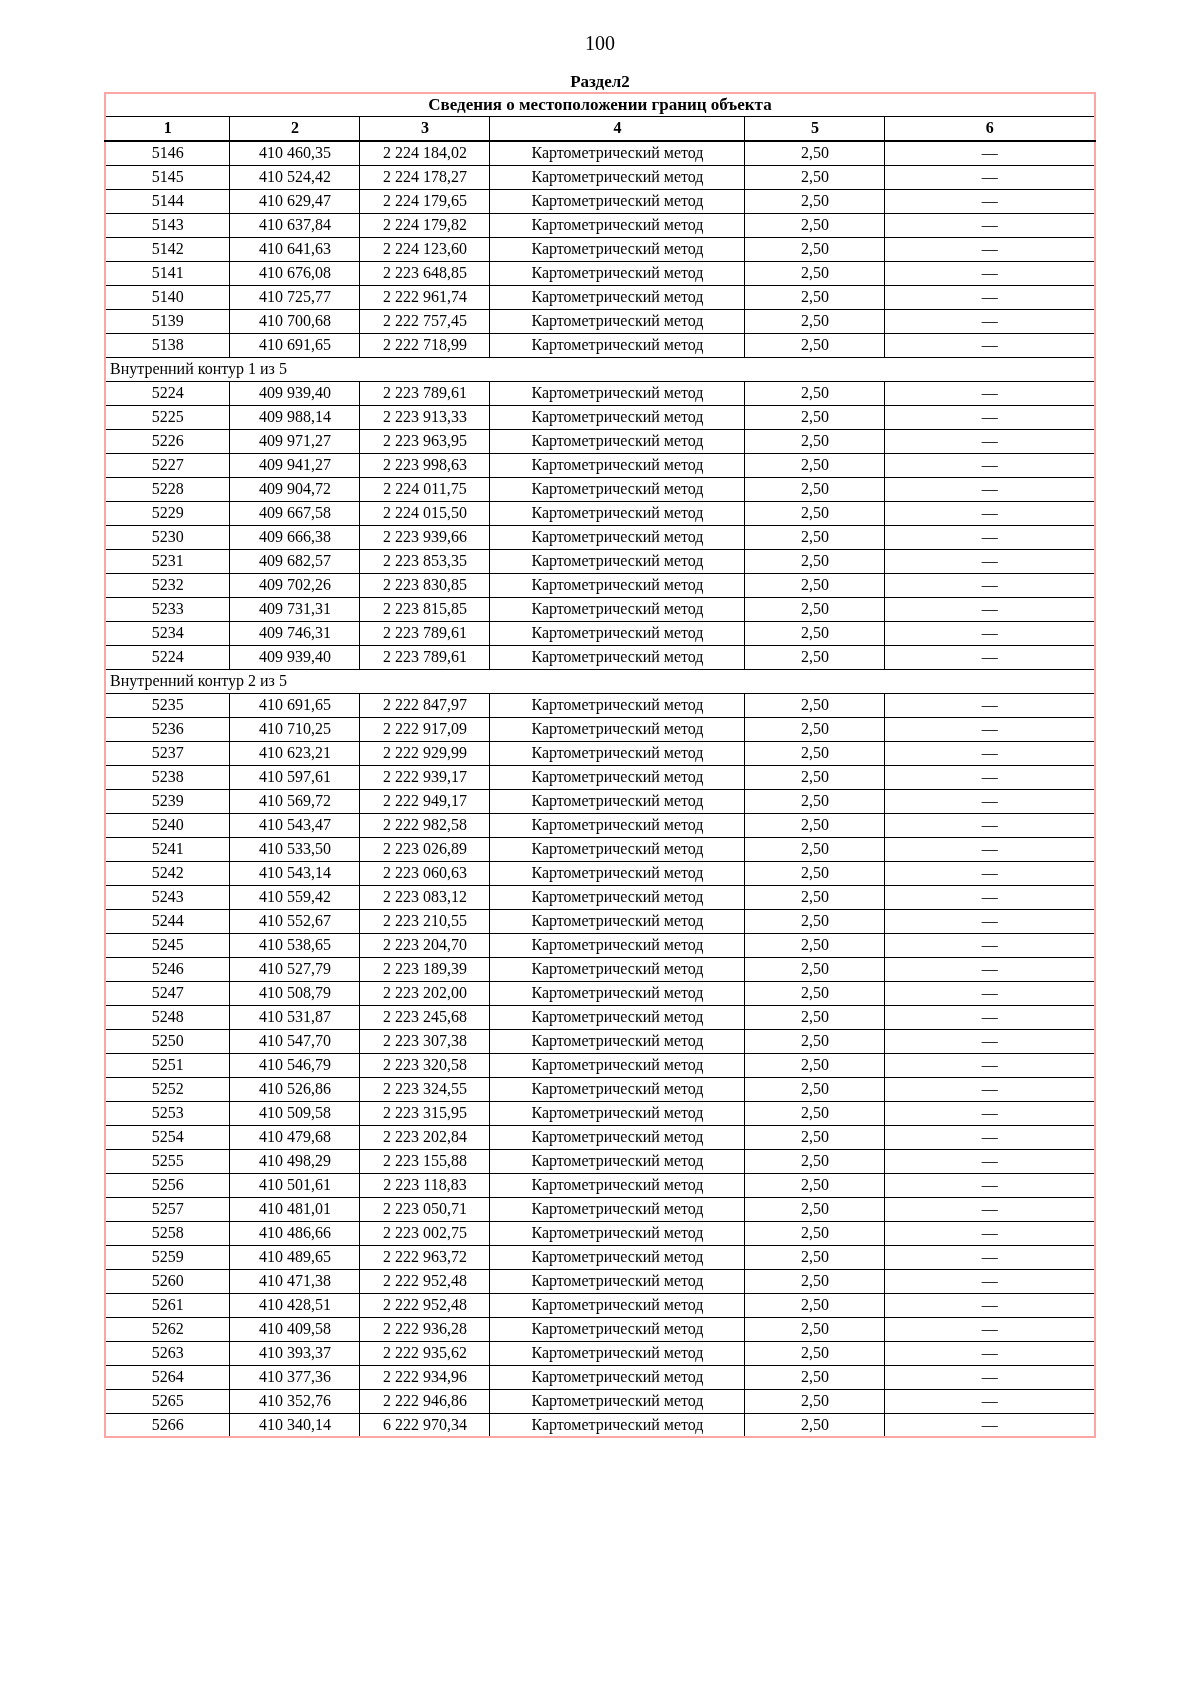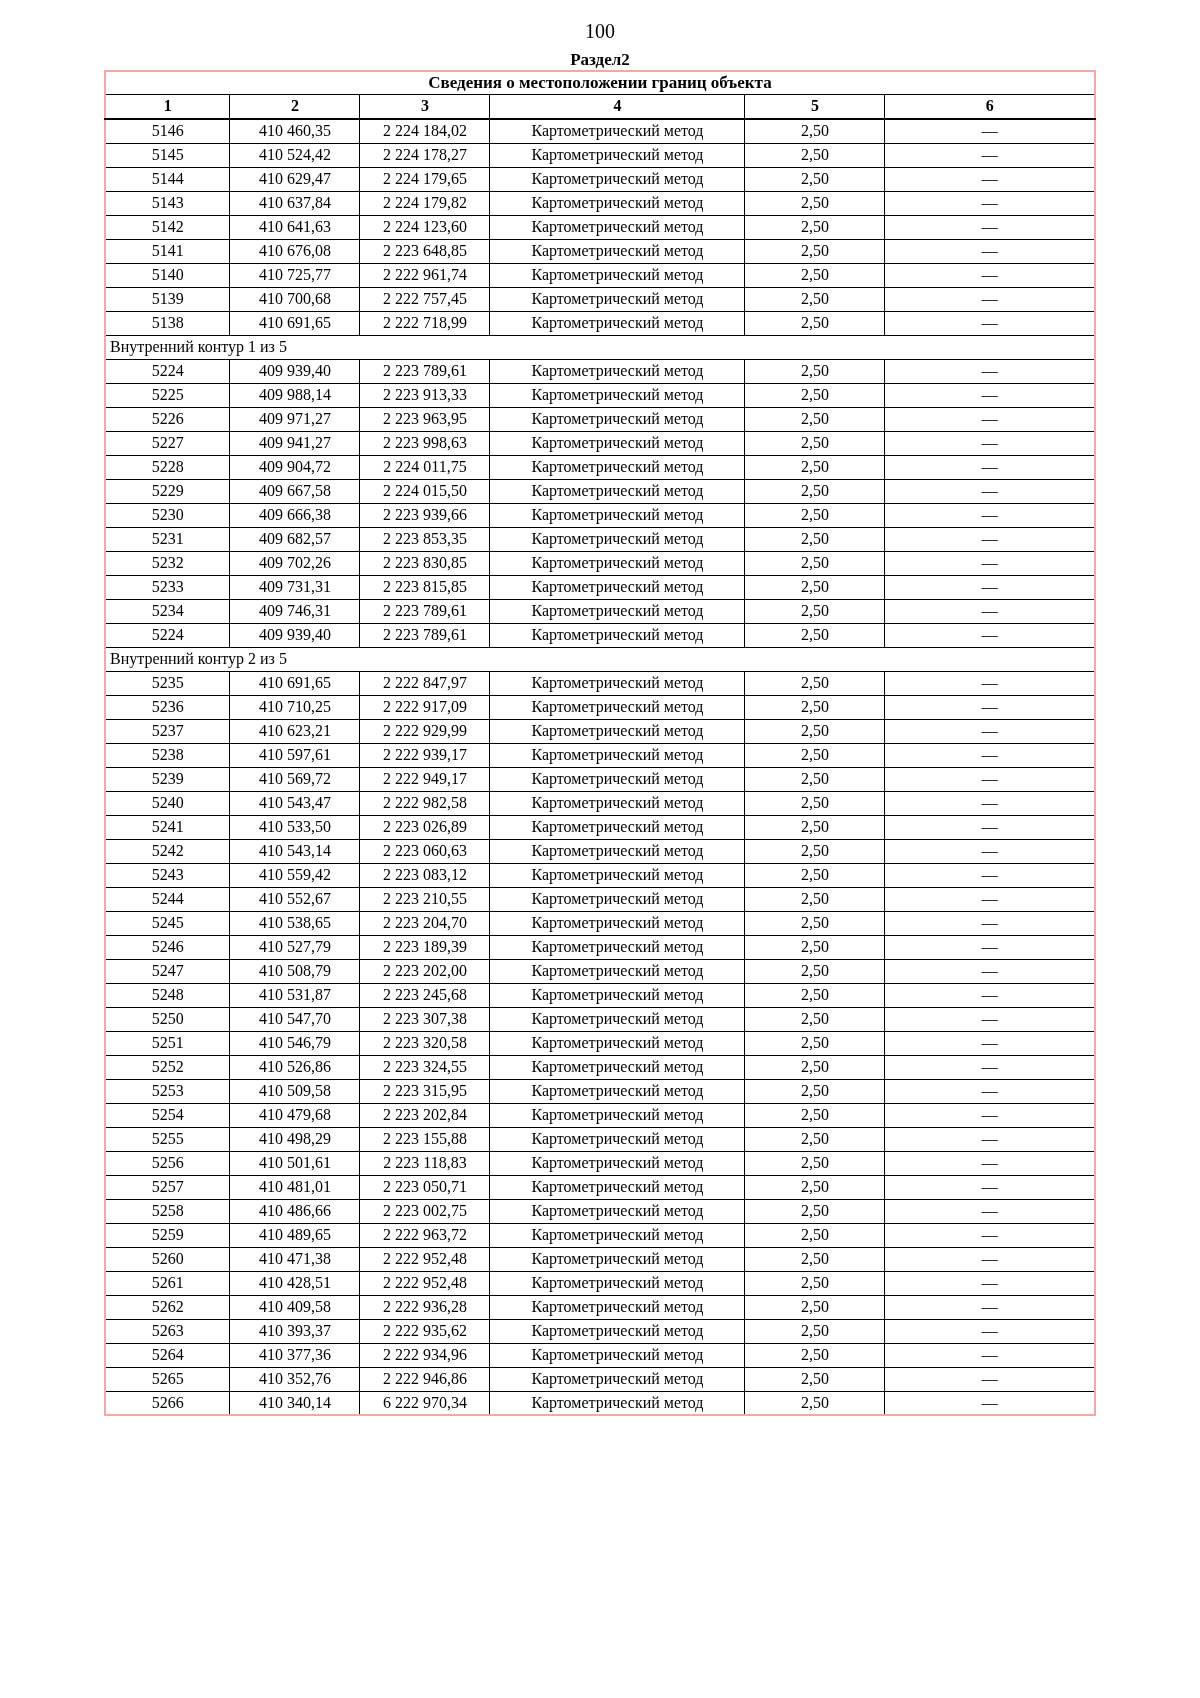--- a/index.html
+++ b/index.html
@@ -13,29 +13,29 @@
   .page {
     position: relative;
     width: 1200px;
     height: 1698px;
     background: #ffffff;
     overflow: hidden;
   }
   .page-number {
     text-align: center;
     font-size: 20px;
-    padding-top: 20px;
+    padding-top: 32px;
     line-height: 1.1;
   }
   .section-heading {
     text-align: center;
     font-size: 17px;
     font-weight: bold;
     line-height: 1.15;
-    margin-top: 8px;
+    margin-top: 18px;
   }
   table.coords {
     width: 990px;
     margin: 0 auto 0 auto;
     border-collapse: collapse;
     border: 2px solid #fca5a5;
     table-layout: fixed;
   }
   table.coords td, table.coords th {
     border: 1px solid #000;

